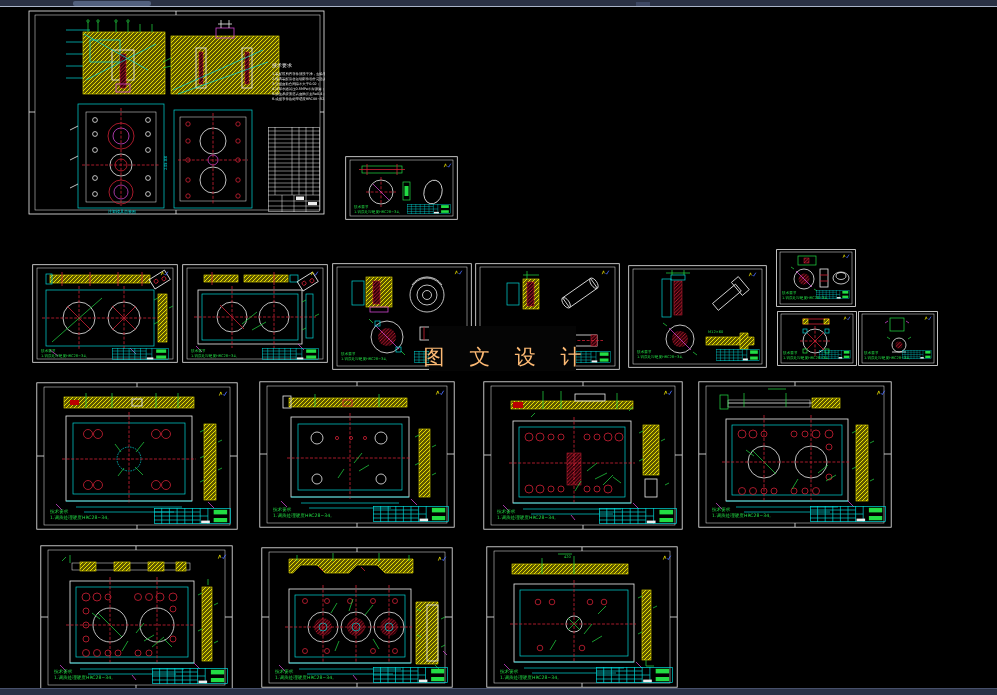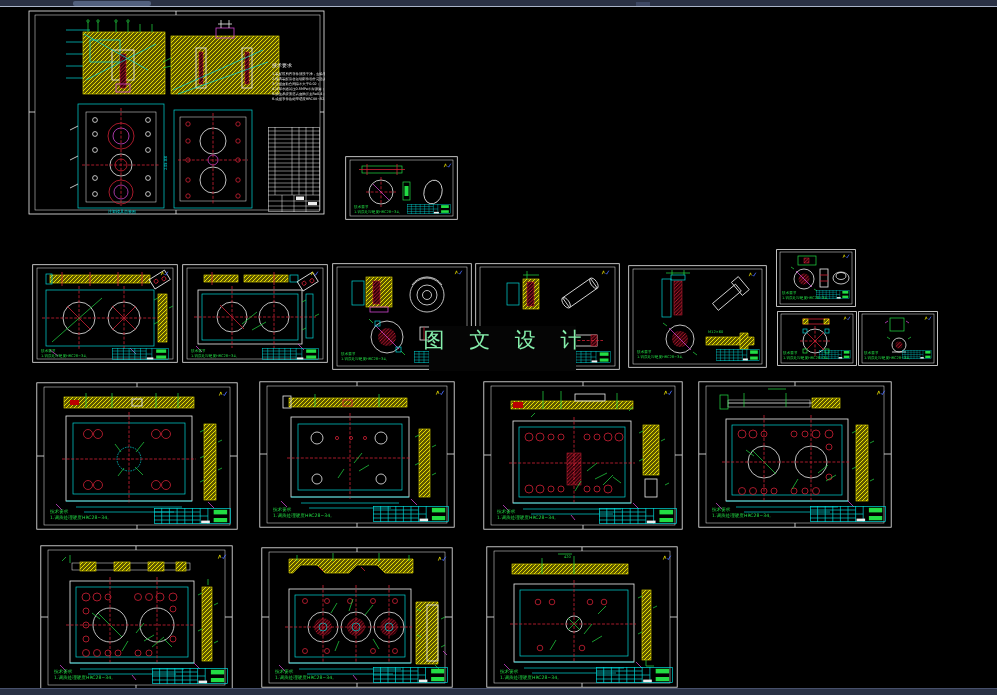--- a/index.html
+++ b/index.html
@@ -31,21 +31,21 @@
   .fw{fill:var(--white)}
   .dash{stroke-dasharray:3 1.6}
   .dashf{stroke-dasharray:1.6 1}
   text{font-family:"DejaVu Sans",sans-serif}
   .tg{fill:var(--green);font-size:4.6px}
   .tgs{fill:var(--green);font-size:3.6px}
   .tw{fill:var(--white);font-size:3.4px}
   .twt{fill:var(--white);font-size:5px}
   .tc{fill:var(--cyan);font-size:4px}
   .watermark{position:absolute;left:429px;top:326px;width:147px;height:45px;background:#050505;
-             display:flex;align-items:flex-start;justify-content:center;color:#86efac;
+             display:flex;align-items:flex-end;justify-content:center;color:#fdba74;
              font-size:21px;letter-spacing:9px;padding-left:9px;white-space:nowrap;
              font-family:"DejaVu Sans",sans-serif;}
 </style>
 </head>
 <body>
 
 <div id="screen">
 
   <svg width="0" height="0" style="position:absolute" aria-hidden="true">
     <defs>

